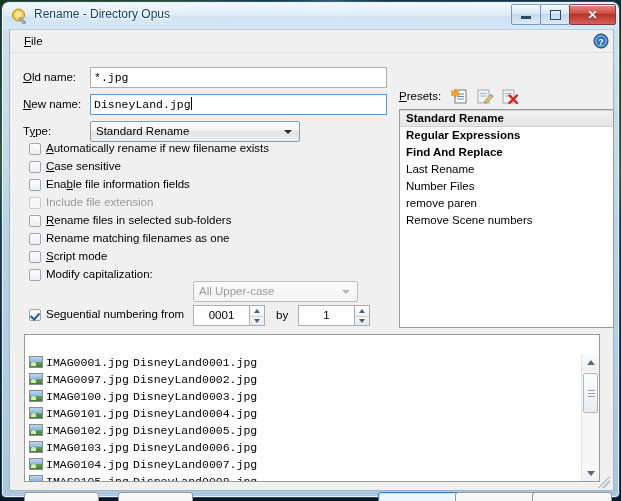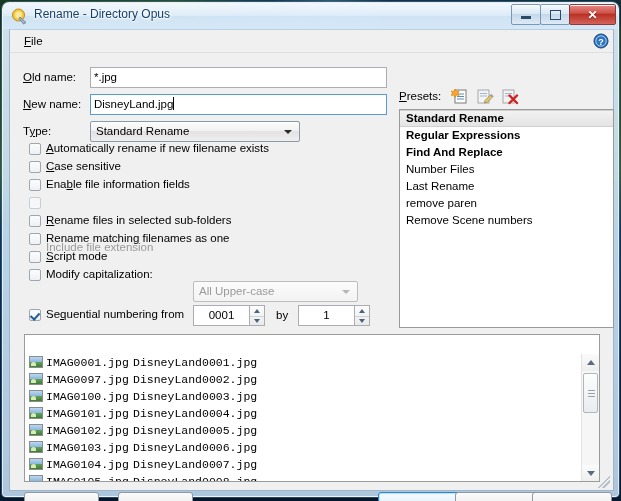--- a/index.html
+++ b/index.html
@@ -121,21 +121,21 @@
   .lbl { position: absolute; font-size: 11.5px; color: #000; white-space: nowrap; }
   .lbl u { text-decoration: underline; }
 
   
   .tinput {
     position: absolute;
     box-sizing: border-box;
     height: 21px;
     background: #fff;
     border: 1px solid #abadb3;
-    font-family: Liberation Sans, sans-serif;
+    font-family: Liberation Mono, monospace;
     font-size: 11.5px;
     color: #000;
     padding: 0 3px;
     line-height: 19px;
   }
   .tinput.focused { border-color: #5a9ad4; }
   .caret {
     display: inline-block;
     width: 1px; height: 13px;
     background: #000;
@@ -180,21 +180,21 @@
   .cbox.disabled { border-color: #c8cdd2; background: #f6f7f8; }
   .cbox.checked::after {
     content: "";
     position: absolute; left: 2px; top: 1px;
     width: 4px; height: 7px;
     border: solid #215d9c;
     border-width: 0 2px 2px 0;
     transform: rotate(42deg);
   }
   .cbtext { position: absolute; left: 17px; top: 0; font-size: 11.5px; color: #000; white-space: nowrap; }
-  .cbtext.dim { color: #9a9a9a; margin-top: 45px; }
+  .cbtext.dim { color: #9a9a9a; }
   .cbtext u { text-decoration: underline; }
 
   
   .spin { position: absolute; height: 21px; }
   .spin .sfield {
     position: absolute; left: 0; top: 0;
     height: 21px; box-sizing: border-box;
     background: #fff;
     border: 1px solid #abadb3;
     border-right: none;
@@ -515,22 +515,22 @@
       <rect x="2" y="2" width="11" height="13" fill="#f3f3f3" stroke="#a8a8a8" stroke-width="1"></rect>
       <line x1="4" y1="5.5" x2="11" y2="5.5" stroke="#9fb6d0" stroke-width="1"></line>
       <line x1="4" y1="8" x2="11" y2="8" stroke="#9fb6d0" stroke-width="1"></line>
       <path d="M8.5 7.5 L16 15 M16 7.5 L8.5 15" stroke="#d02020" stroke-width="2.4" stroke-linecap="round"></path>
     </svg>
 
     <div id="presets-list">
       <div class="preset-item bold selected">Standard Rename</div>
       <div class="preset-item bold">Regular Expressions</div>
       <div class="preset-item bold">Find And Replace</div>
+      <div class="preset-item">Last Rename</div>
       <div class="preset-item">Number Files</div>
-      <div class="preset-item">Last Rename</div>
       <div class="preset-item">remove paren</div>
       <div class="preset-item">Remove Scene numbers</div>
     </div>
 
     <div id="filelist">
 
       <div id="fl-body">
         <div class="fl-row">
           <span class="fl-icon"></span>
           <span class="fl-orig">IMAG0001.jpg</span>

